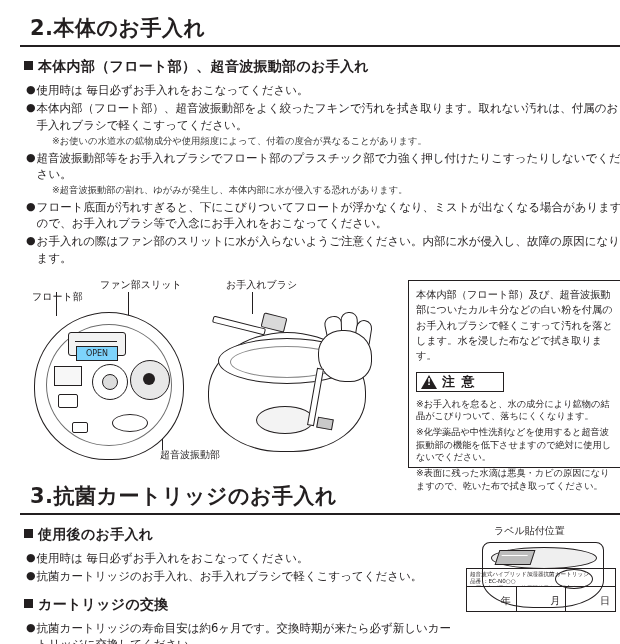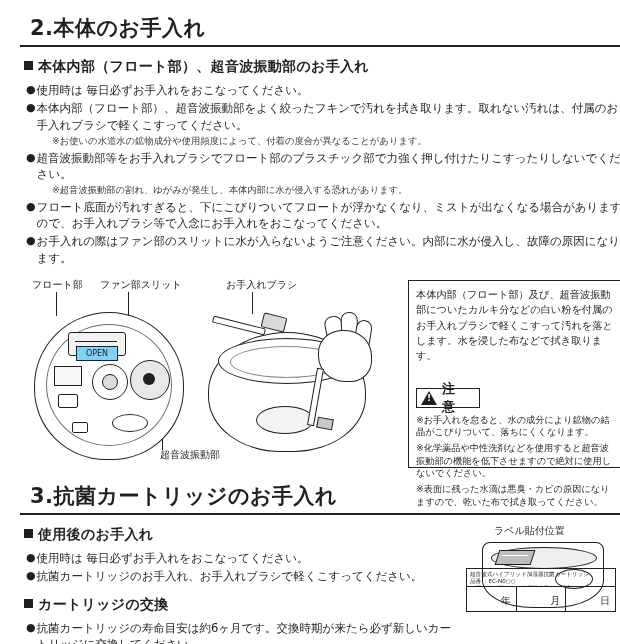--- a/index.html
+++ b/index.html
@@ -318,25 +318,25 @@
     height: 188px;
     border: 1.3px solid #231f20;
     box-sizing: border-box;
     padding: 6px 7px;
   }
   .panel .ptxt {
     font-size: 10.2px;
     line-height: 1.5;
   }
   .caution {
-    margin-top: 24px;
+    margin-top: 8px;
     display: flex;
     align-items: center;
     border: 1.5px solid #231f20;
-    width: 64px;
+    width: 88px;
     height: 20px;
     box-sizing: border-box;
     padding: 0 4px;
     font-weight: bold;
     font-size: 13px;
     letter-spacing: 1px;
   }
   .caution .tri {
     width: 0; height: 0;
     border-left: 8px solid transparent;
@@ -493,21 +493,21 @@
       <span class="txt">フロート底面が汚れすぎると、下にこびりついてフロートが浮かなくなり、ミストが出なくなる場合がありますので、お手入れブラシ等で入念にお手入れをおこなってください。</span>
     </div>
     <div class="bitem">
       <span class="dot">●</span>
       <span class="txt">お手入れの際はファン部のスリットに水が入らないようご注意ください。内部に水が侵入し、故障の原因になります。</span>
     </div>
   </div>
 
   <div class="fig2">
 
-    <div class="lbl" style="left:20px; top:4px;">フロート部</div>
+    <div class="lbl" style="left:20px; top:16px;">フロート部</div>
     <div class="leader" style="left:44px; top:18px; width:1px; height:24px;"></div>
 
     <div class="lbl" style="left:88px; top:4px;">ファン部スリット</div>
     <div class="leader" style="left:116px; top:18px; width:1px; height:34px;"></div>
 
     <div class="lbl" style="left:214px; top:4px;">お手入れブラシ</div>
     <div class="leader" style="left:240px; top:18px; width:1px; height:22px;"></div>
 
     <div class="lbl" style="left:148px; top:174px;">超音波振動部</div>
     <div class="leader" style="left:150px; top:152px; width:1px; height:24px;"></div>

